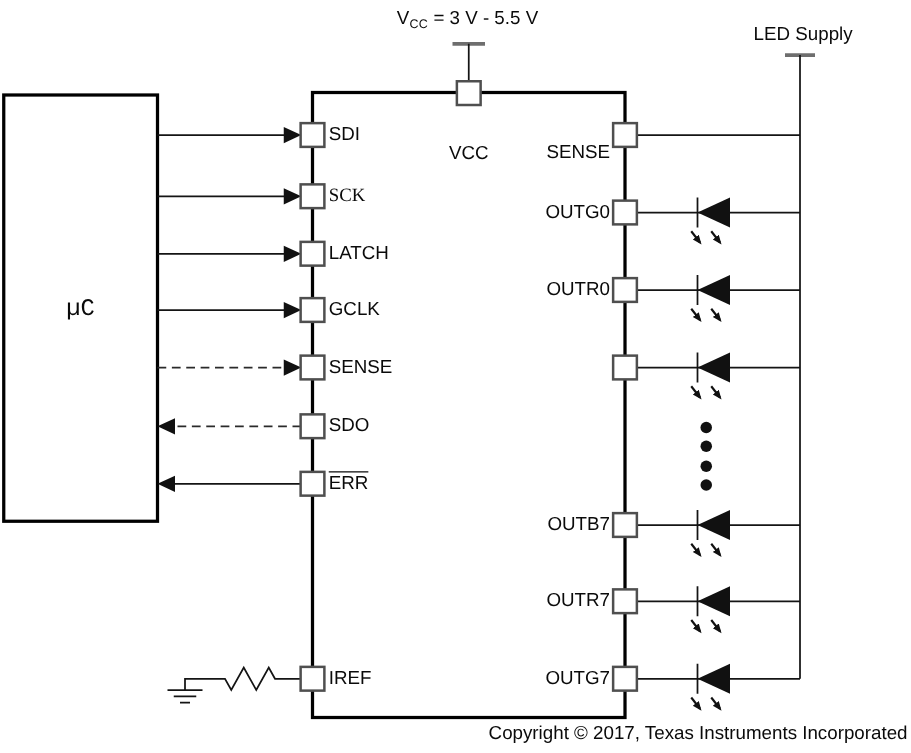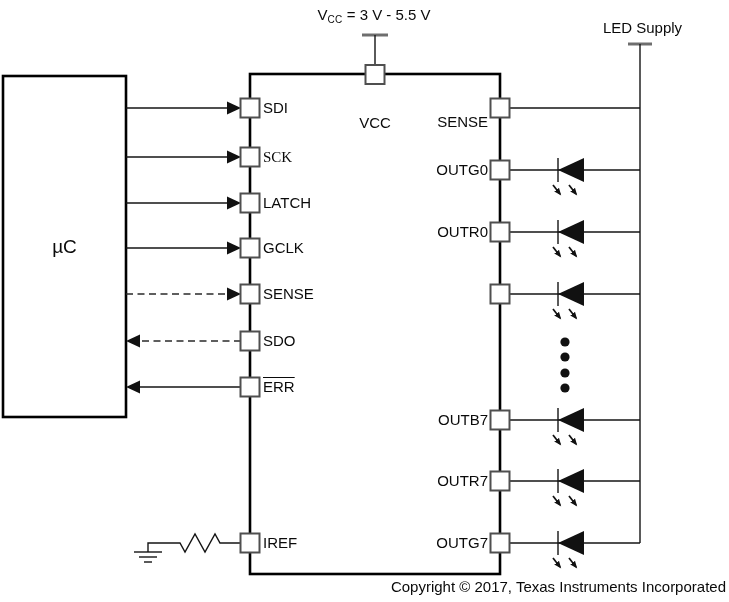--- a/index.html
+++ b/index.html
@@ -18,21 +18,21 @@
   .em{stroke:#111111;stroke-width:1.7;fill:none;}
   
   .lbl{position:absolute;font-size:15px;line-height:18px;white-space:nowrap;}
   .pl{left:263px;}
   .pr{left:366px;width:122px;text-align:right;}
   .ctr{text-align:center;}
   .ov{text-decoration:overline;}
   .sub{font-size:10px;vertical-align:-3px;letter-spacing:0.3px;margin-top:22px;}
   .vcc-top{left:281px;top:6px;width:186px;text-align:center;}
   .led-supply{left:575px;top:19px;width:135px;text-align:center;}
-  .uc{left:3px;top:238px;width:123px;text-align:center;font-size:19px;}
+  .uc{left:3px;top:238px;width:123px;text-align:center;font-size:19px;font-family:Liberation Mono, monospace;}
   .copyright{position:absolute;right:3px;top:580px;font-size:15px;line-height:14px;white-space:nowrap;}
 </style>
 </head>
 <body>
 
 <div class="canvas">
 
   <svg width="729" height="602" viewBox="0 0 729 602">
     <defs>
       <marker id="emArrow" markerWidth="9" markerHeight="8" refX="5.5" refY="3" orient="auto" markerUnits="userSpaceOnUse">

